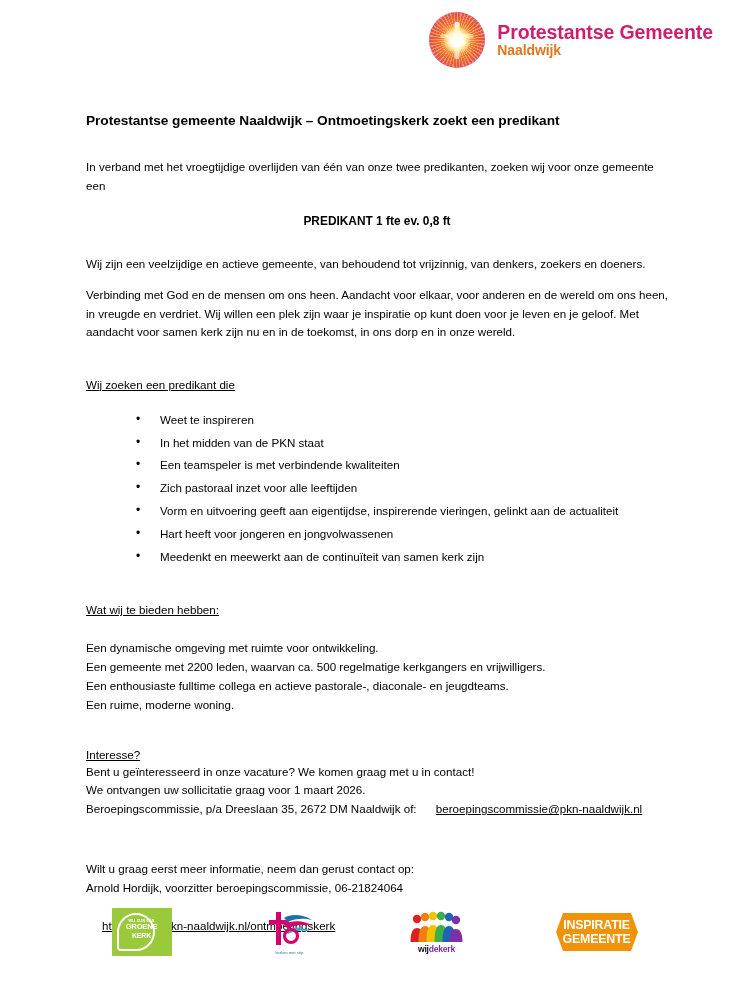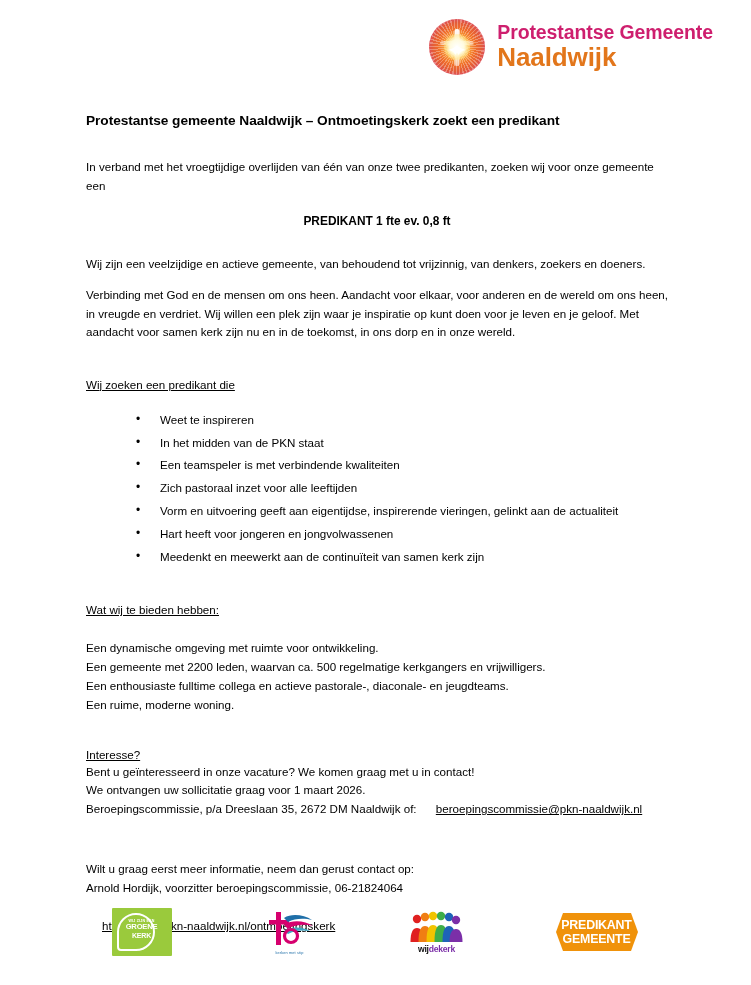--- a/index.html
+++ b/index.html
@@ -12,21 +12,21 @@
     height: 985px;
     font-family: "Liberation Sans", sans-serif;
     color: #000000;
     position: relative;
     overflow: hidden;
   }
 
   
   .page-header {
     position: absolute;
-    top: 19px;
+    top: 12px;
     right: 38px;
     display: flex;
     align-items: center;
     gap: 12px;
   }
   .pkn-mark {
     width: 56px;
     height: 56px;
     border-radius: 50%;
     position: relative;
@@ -84,21 +84,21 @@
   .logo-words {
     line-height: 1.08;
   }
   .logo-line1 {
     font-size: 19.5px;
     font-weight: bold;
     letter-spacing: -0.1px;
     white-space: nowrap;
   }
   .logo-line2 {
-    font-size: 26px;
+    font-size: 14px;
     font-weight: bold;
     letter-spacing: -0.1px;
     white-space: nowrap;
   }
 
   
   .doc {
     position: absolute;
     left: 86px;
     top: 112px;
@@ -366,19 +366,19 @@
       <div class="wd-txt"><span class="wd-a">wij</span><span class="wd-b">dekerk</span></div>
     </div>
   </div>
 
   <div class="flogo">
     <div class="fairtrade">
       <svg viewBox="0 0 86 42" width="86" height="42" style="position:absolute;left:0;top:0">
         <path d="M9 2 L77 2 L84 21 L77 40 L9 40 L2 21 Z" fill="#F0920A"></path>
       </svg>
       <div class="ft-txt">
-        <div class="ft-t1">PREDIKANT</div>
+        <div class="ft-t1">INSPIRATIE</div>
         <div class="ft-t2">GEMEENTE</div>
       </div>
     </div>
   </div>
 
 </div>
 
 </body></html>

